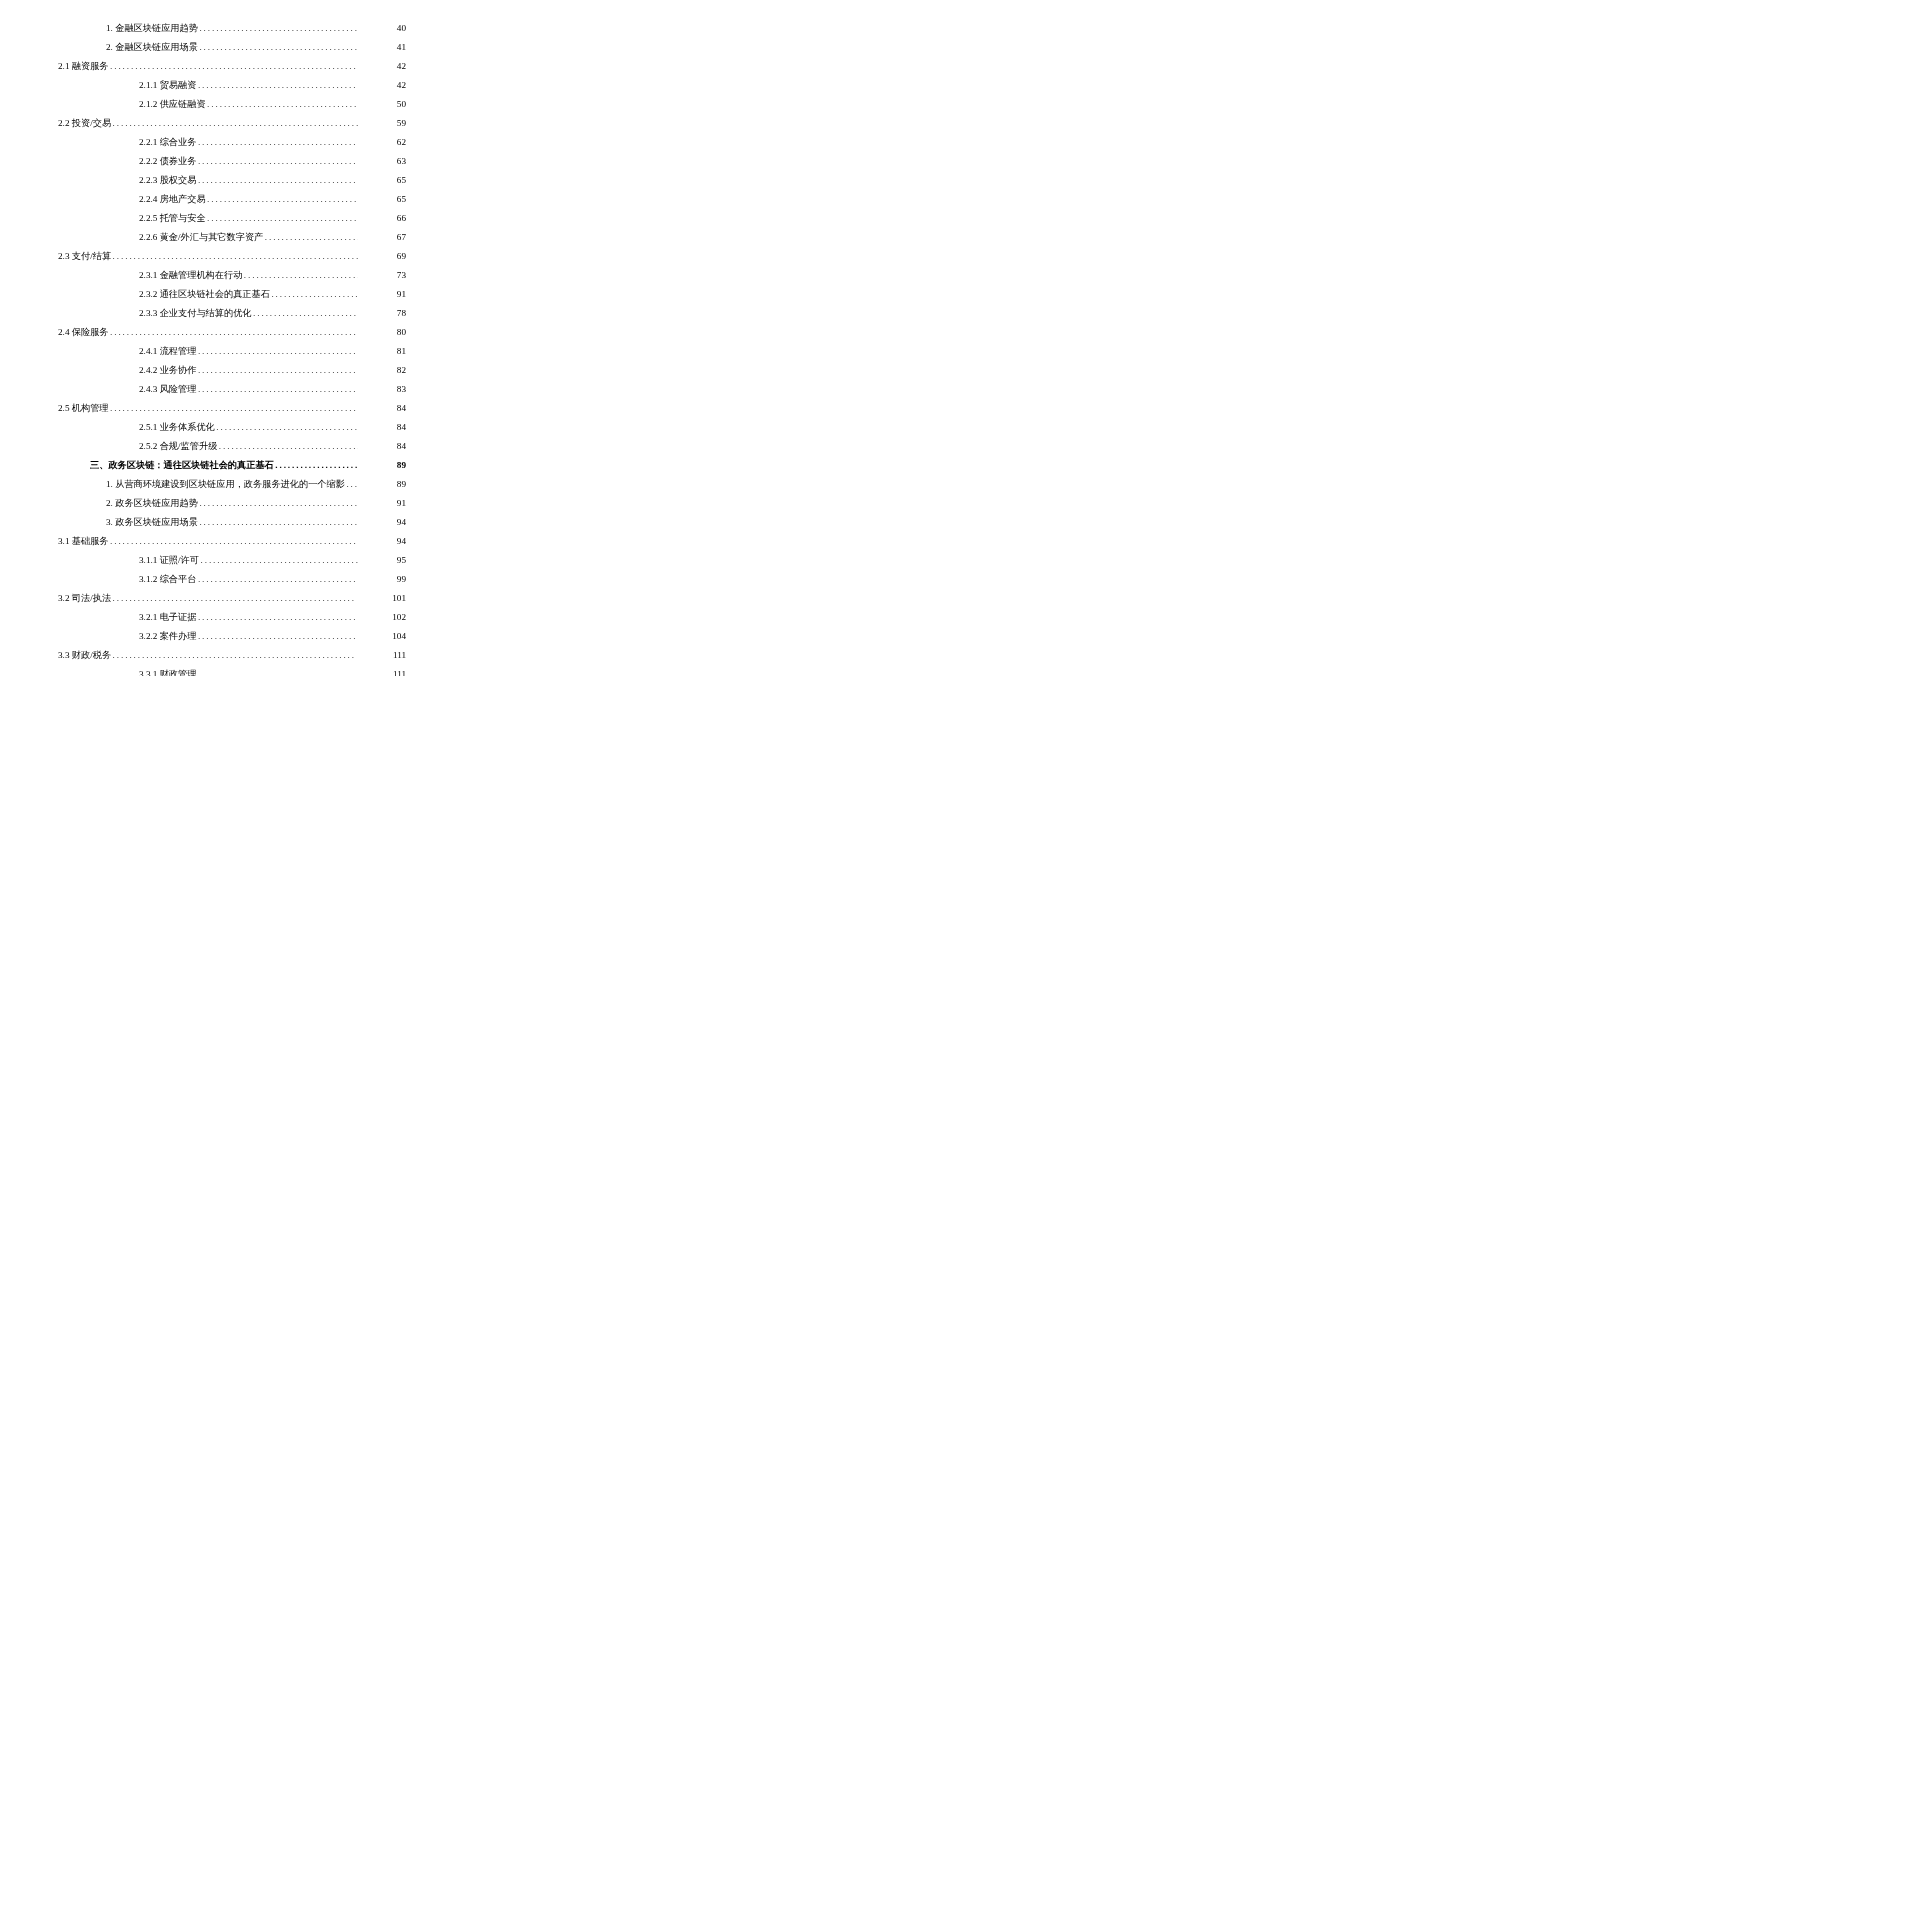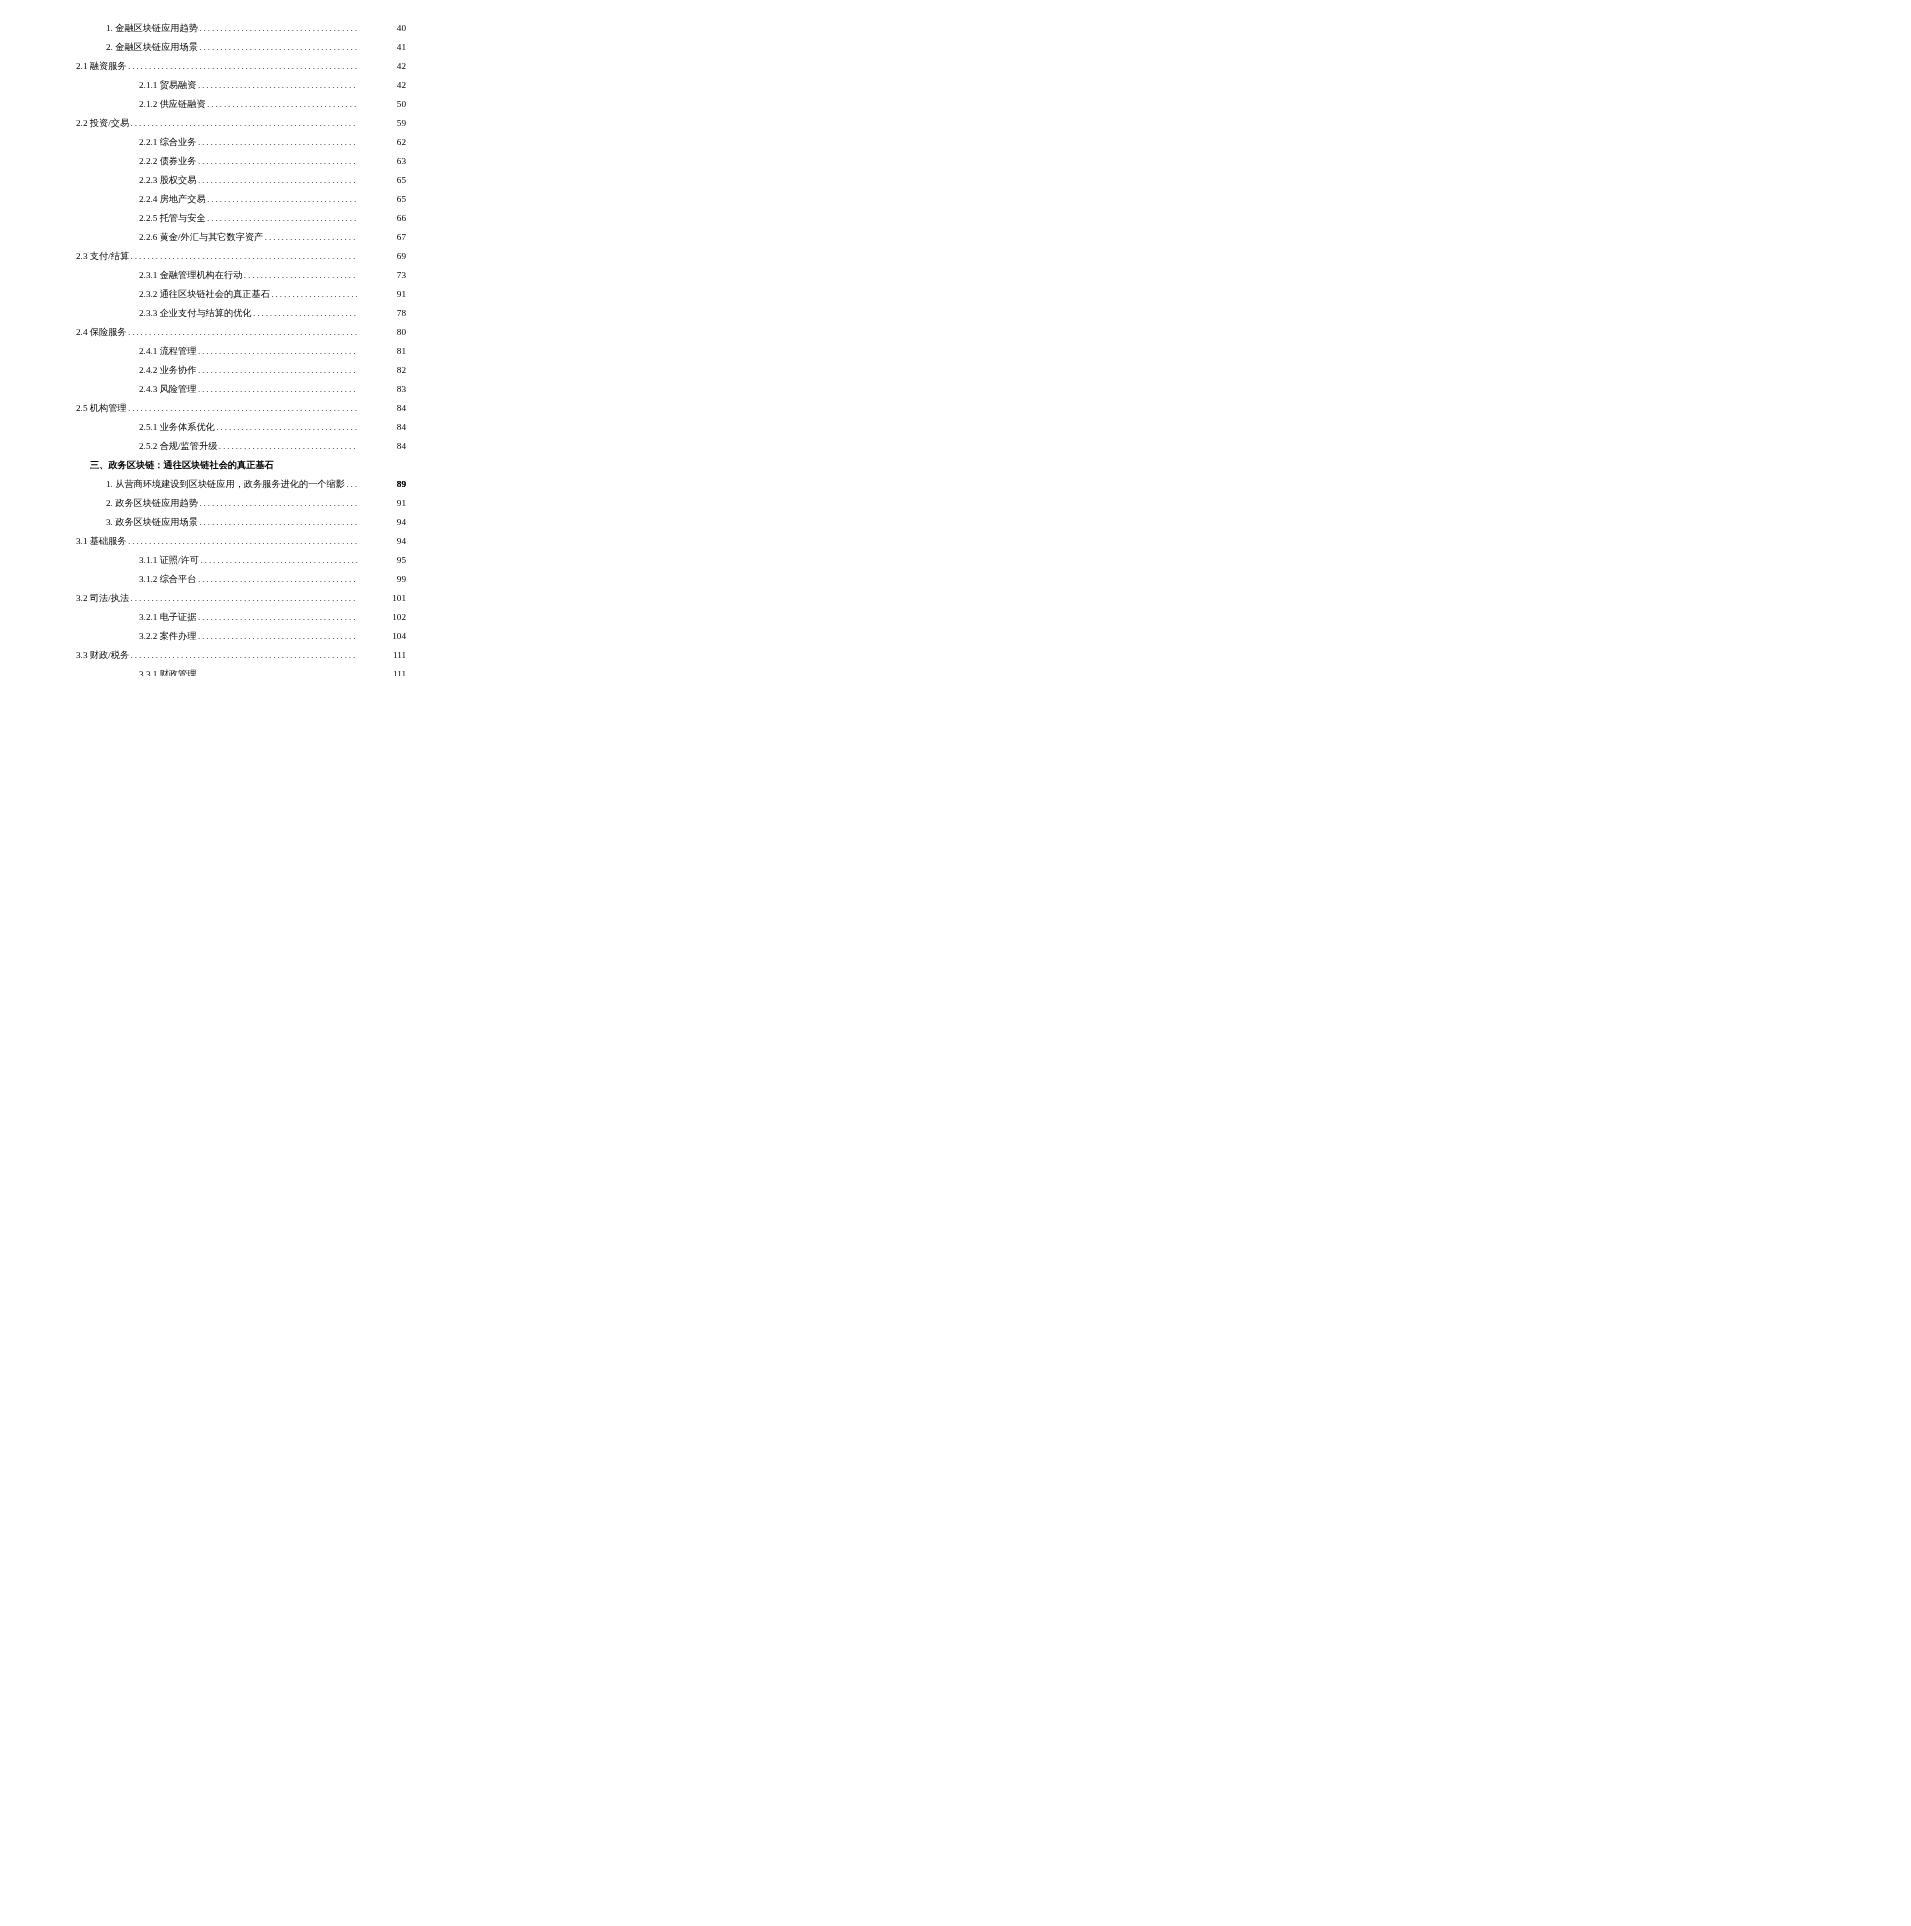--- a/index.html
+++ b/index.html
@@ -25,23 +25,23 @@
   }
   .toc-row {
     display: flex;
     height: 19px;
     line-height: 19px;
     white-space: nowrap;
     font-size: 9.2px;
     box-sizing: border-box;
   }
   .toc-row.bold { font-weight: 700; }
-  .toc-row.lv1 { padding-left: 90px; flex-direction: column; }
+  .toc-row.lv1 { padding-left: 90px; }
   .toc-row.lv2 { padding-left: 106px; }
-  .toc-row.lv3 { padding-left: 76px; }
+  .toc-row.lv3 { padding-left: 58px; }
   .toc-row.lv4 { padding-left: 139px; }
   .toc-title {
     flex: 0 0 auto;
   }
   .toc-leader {
     flex: 1 1 auto;
     overflow: hidden;
     margin: 0 0.8px 0 1.5px;
     white-space: nowrap;
   }

